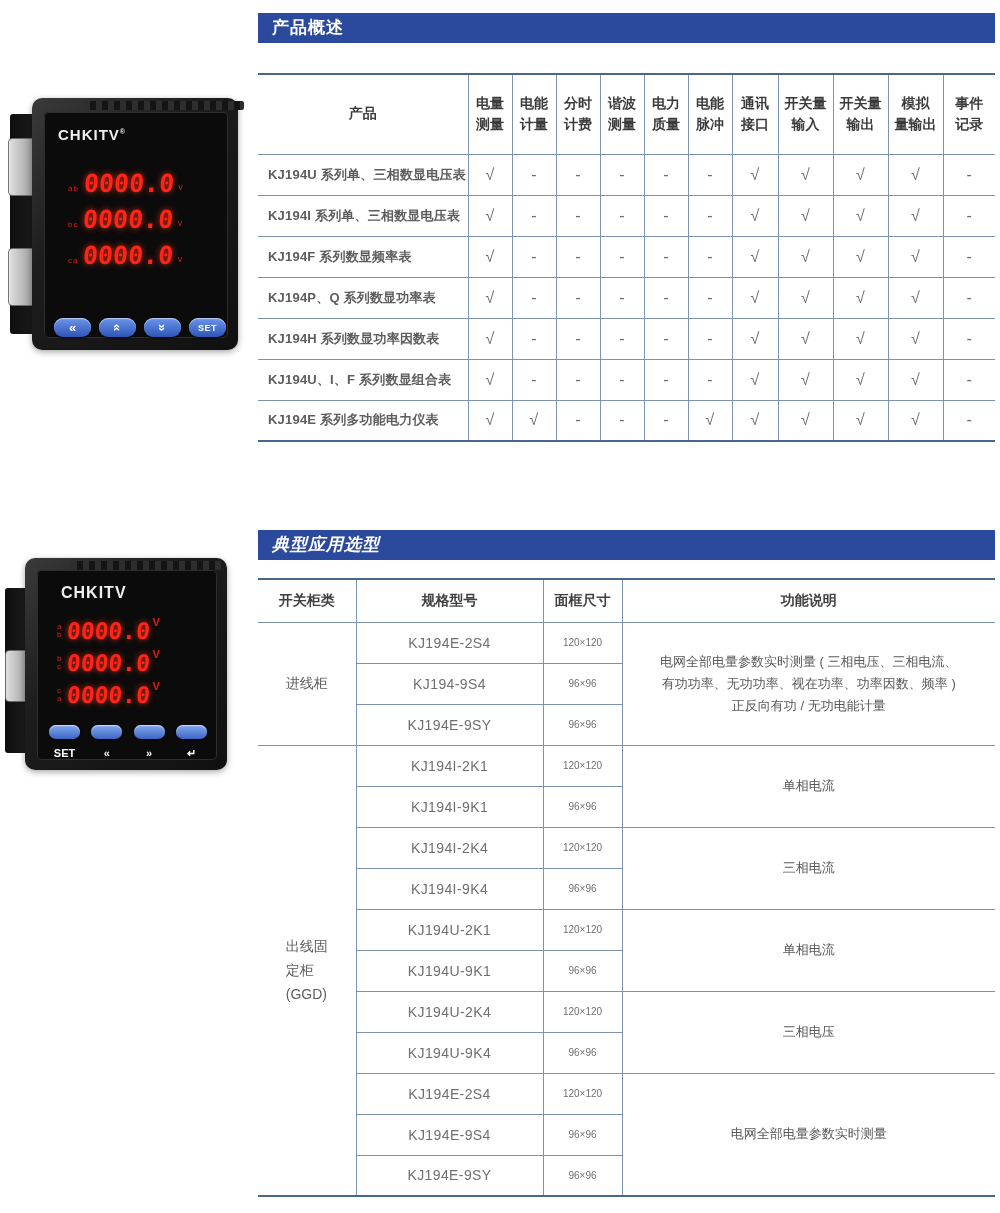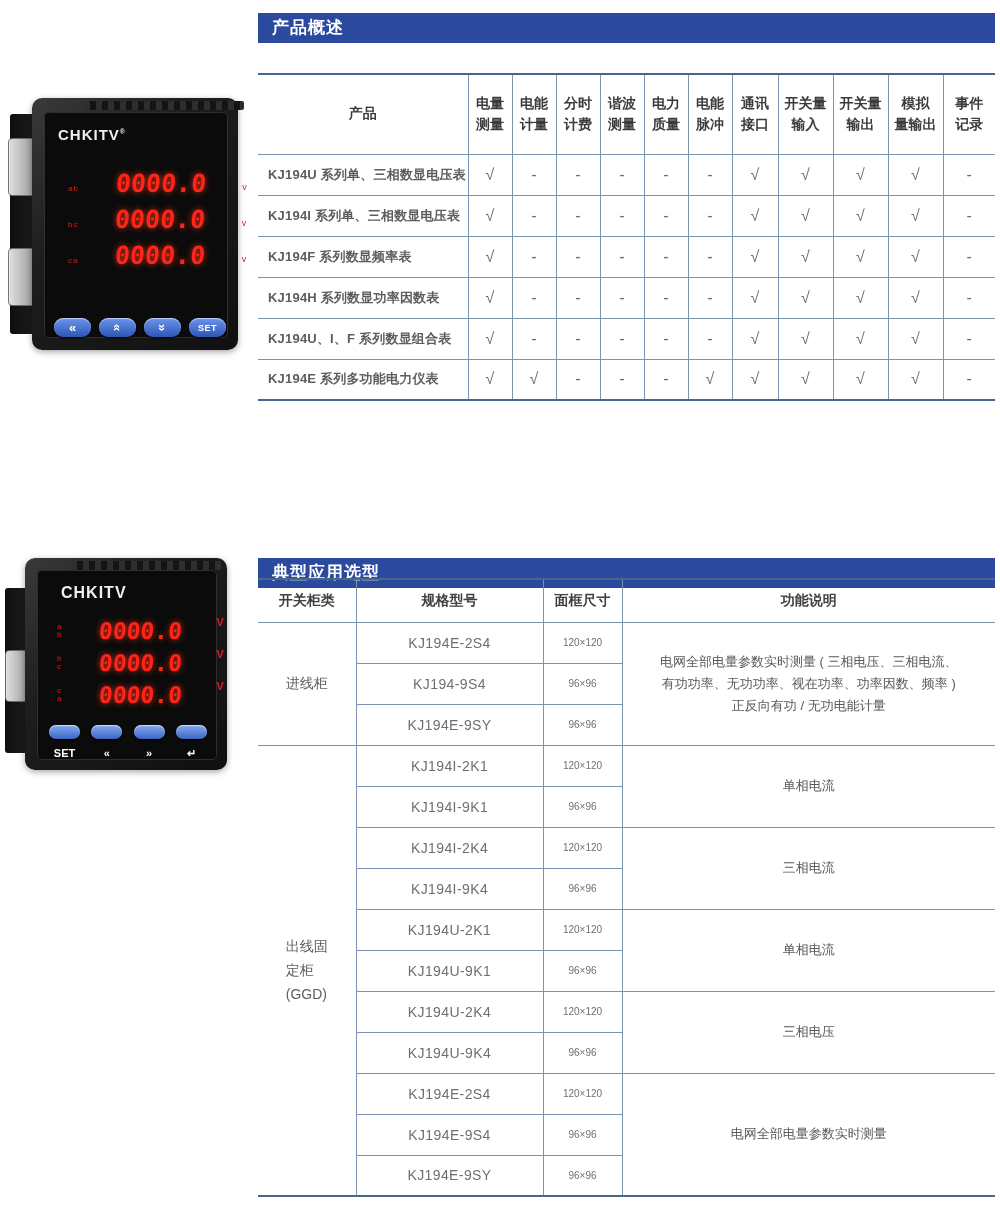--- a/index.html
+++ b/index.html
@@ -12,21 +12,21 @@
   #page { position:absolute; inset:0; background:#ffffff; }
 
   
   .section-bar {
     position:absolute; left:258px; width:737px; height:30px;
     background:#2c4a9d; color:#ffffff;
     font-size:17px; font-weight:bold; letter-spacing:1px;
     line-height:30px; padding-left:14px;
   }
   #bar-overview  { top:13px; }
-  #bar-selection { top:558px; }
+  #bar-selection { top:530px;font-style:italic; }
 
   
   table {
     position:absolute; left:258px; width:737px;
     border-collapse:collapse; table-layout:fixed;
     border-top:2px solid #47678e; border-bottom:2px solid #47678e;
   }
   th, td { font-family:"Liberation Sans", sans-serif; }
 
   
@@ -112,21 +112,21 @@
     position:absolute; color:#efefef; font-weight:bold;
     letter-spacing:1px; font-size:15px;
   }
   #meter1 .m-logo { left:50px; top:28px; }
   #meter2 .m-logo { left:56px; top:26px; font-size:16px; }
   .m-logo sup { font-size:7px; vertical-align:super; }
 
   .m-display { position:absolute; }
   #meter1 .m-display { left:60px; top:64px; }
   #meter2 .m-display { left:52px; top:54px; }
-  .led-row { display:flex; align-items:flex-end;gap:32px; }
+  .led-row { display:flex; align-items:flex-end; }
   #meter1 .led-row { height:36px; }
   #meter2 .led-row { height:32px; }
   .led-label {
     color:#dd1f13; font-size:8px; line-height:8px;
     margin:0 5px 5px 0; letter-spacing:1px; white-space:pre-line; text-align:left;
   }
   .led-value {
     font-family:"DejaVu Sans Mono", monospace; font-weight:bold;
     color:#ff2318; text-shadow:0 0 6px rgba(255,60,28,0.75);
     transform:skewX(-5deg);
@@ -298,20 +298,34 @@
       <td class="mark">-</td>
       <td class="mark">-</td>
       <td class="mark">√</td>
       <td class="mark">√</td>
       <td class="mark">√</td>
       <td class="mark">√</td>
       <td class="mark">-</td>
     </tr>
     <tr>
       <td class="prod">KJ194F 系列数显频率表</td>
+      <td class="mark">√</td>
+      <td class="mark">-</td>
+      <td class="mark">-</td>
+      <td class="mark">-</td>
+      <td class="mark">-</td>
+      <td class="mark">-</td>
+      <td class="mark">√</td>
+      <td class="mark">√</td>
+      <td class="mark">√</td>
+      <td class="mark">√</td>
+      <td class="mark">-</td>
+    </tr>
+    <tr>
+      <td class="prod">KJ194P、Q 系列数显功率表</td>
       <td class="mark">√</td>
       <td class="mark">-</td>
       <td class="mark">-</td>
       <td class="mark">-</td>
       <td class="mark">-</td>
       <td class="mark">-</td>
       <td class="mark">√</td>
       <td class="mark">√</td>
       <td class="mark">√</td>
       <td class="mark">√</td>

